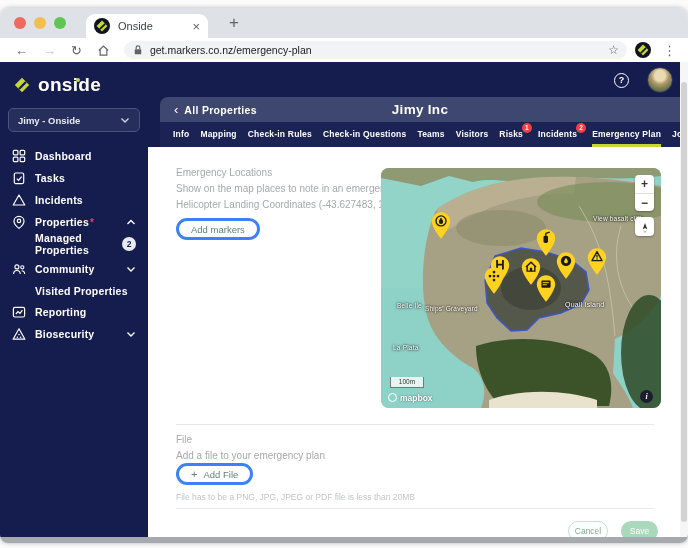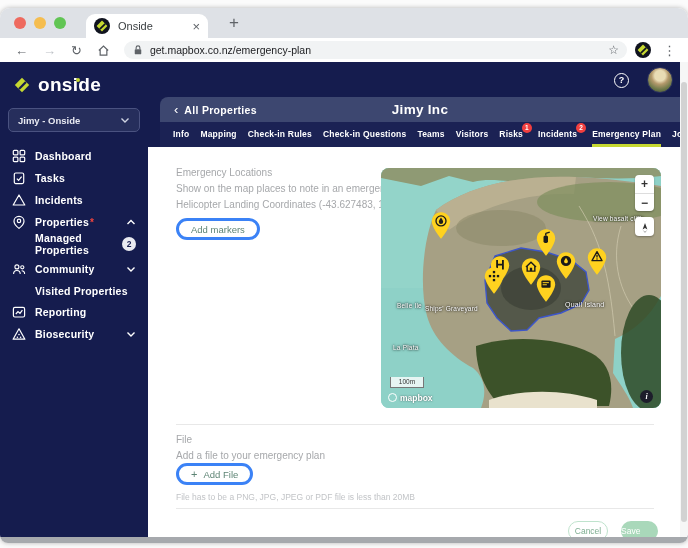--- a/index.html
+++ b/index.html
@@ -85,21 +85,21 @@
   .content { flex:1; background:#fff; position:relative; overflow:hidden; }
   .sec-label { position:absolute; left:28px; font-size:10px; color:#a6a8ab; }
   .pill-btn { position:absolute; left:28px; height:22px; border:3px solid #3b82f6; border-radius:12px;
     background:#fff; color:#5d8474; font-size:9.5px; display:flex; align-items:center; padding:0 12px; }
   .hint { position:absolute; left:28px; font-size:8.5px; color:#c2c4c7; }
   .divider { position:absolute; left:28px; right:26px; height:1px; background:#e8e8e8; }
 
   .cancel-btn { position:absolute; left:420px; top:374px; width:40px; height:20px; border:1px solid #bfe3cd;
     border-radius:11px; background:#fff; color:#7fae92; font-size:8.5px; text-align:center; line-height:19px; }
   .save-btn { position:absolute; left:473px; top:374px; width:37px; height:20px; border-radius:11px;
-    background:#a9d8ba; color:#fff; font-size:8.5px; line-height:20px; }
+    background:#a9d8ba; color:#fff; font-size:8.5px; text-align:center; line-height:20px; }
 
   
   .map { position:absolute; left:233px; top:21px; width:280px; height:240px; border-radius:8px;
     overflow:hidden; background:#8ed1c7; }
   .map-label { position:absolute; color:#fff; font-size:6.5px; letter-spacing:.2px;
     text-shadow:0 0 2px rgba(0,0,0,.9), 0 0 3px rgba(0,0,0,.6); white-space:nowrap; }
   .marker { position:absolute; width:20px; height:29px; }
   .mapctl { position:absolute; right:7px; width:19px; background:#fff; border-radius:4px;
     box-shadow:0 1px 2px rgba(0,0,0,.3); text-align:center; }
   .zbox { top:7px; }
@@ -147,21 +147,21 @@
     <span class="nav-ic disabled">→</span>
     <span class="nav-ic">↻</span>
     <svg class="nav-ic" width="13" height="13" viewBox="0 0 14 14">
       <path d="M2,7 L7,2.3 L12,7 M3.4,6 V12 H10.6 V6" fill="none" stroke="#5f6368" stroke-width="1.3"></path>
     </svg>
     <div class="omnibox">
       <svg width="12" height="12" viewBox="0 0 14 14">
         <rect x="3.2" y="6" width="7.6" height="6" rx="1" fill="#5f6368"></rect>
         <path d="M4.8,6 V4.4 a2.2,2.2 0 0 1 4.4,0 V6" stroke="#5f6368" fill="none" stroke-width="1.3"></path>
       </svg>
-      <span class="url-text">get.mapbox.co.nz/emergency-plan</span>
+      <span class="url-text">get.markers.co.nz/emergency-plan</span>
       <span class="star">☆</span>
     </div>
     <svg class="ext-icon" viewBox="0 0 16 16">
       <circle cx="8" cy="8" r="8" fill="#10131f"></circle>
       <polygon points="8,2.6 13.4,8 8,13.4 2.6,8" fill="#c6d831"></polygon>
       <polygon points="5.2,10.6 10.6,5.2 11.8,6.4 6.4,11.8" fill="#10131f"></polygon>
     </svg>
     <span class="dots">⋮</span>
   </div>
 

